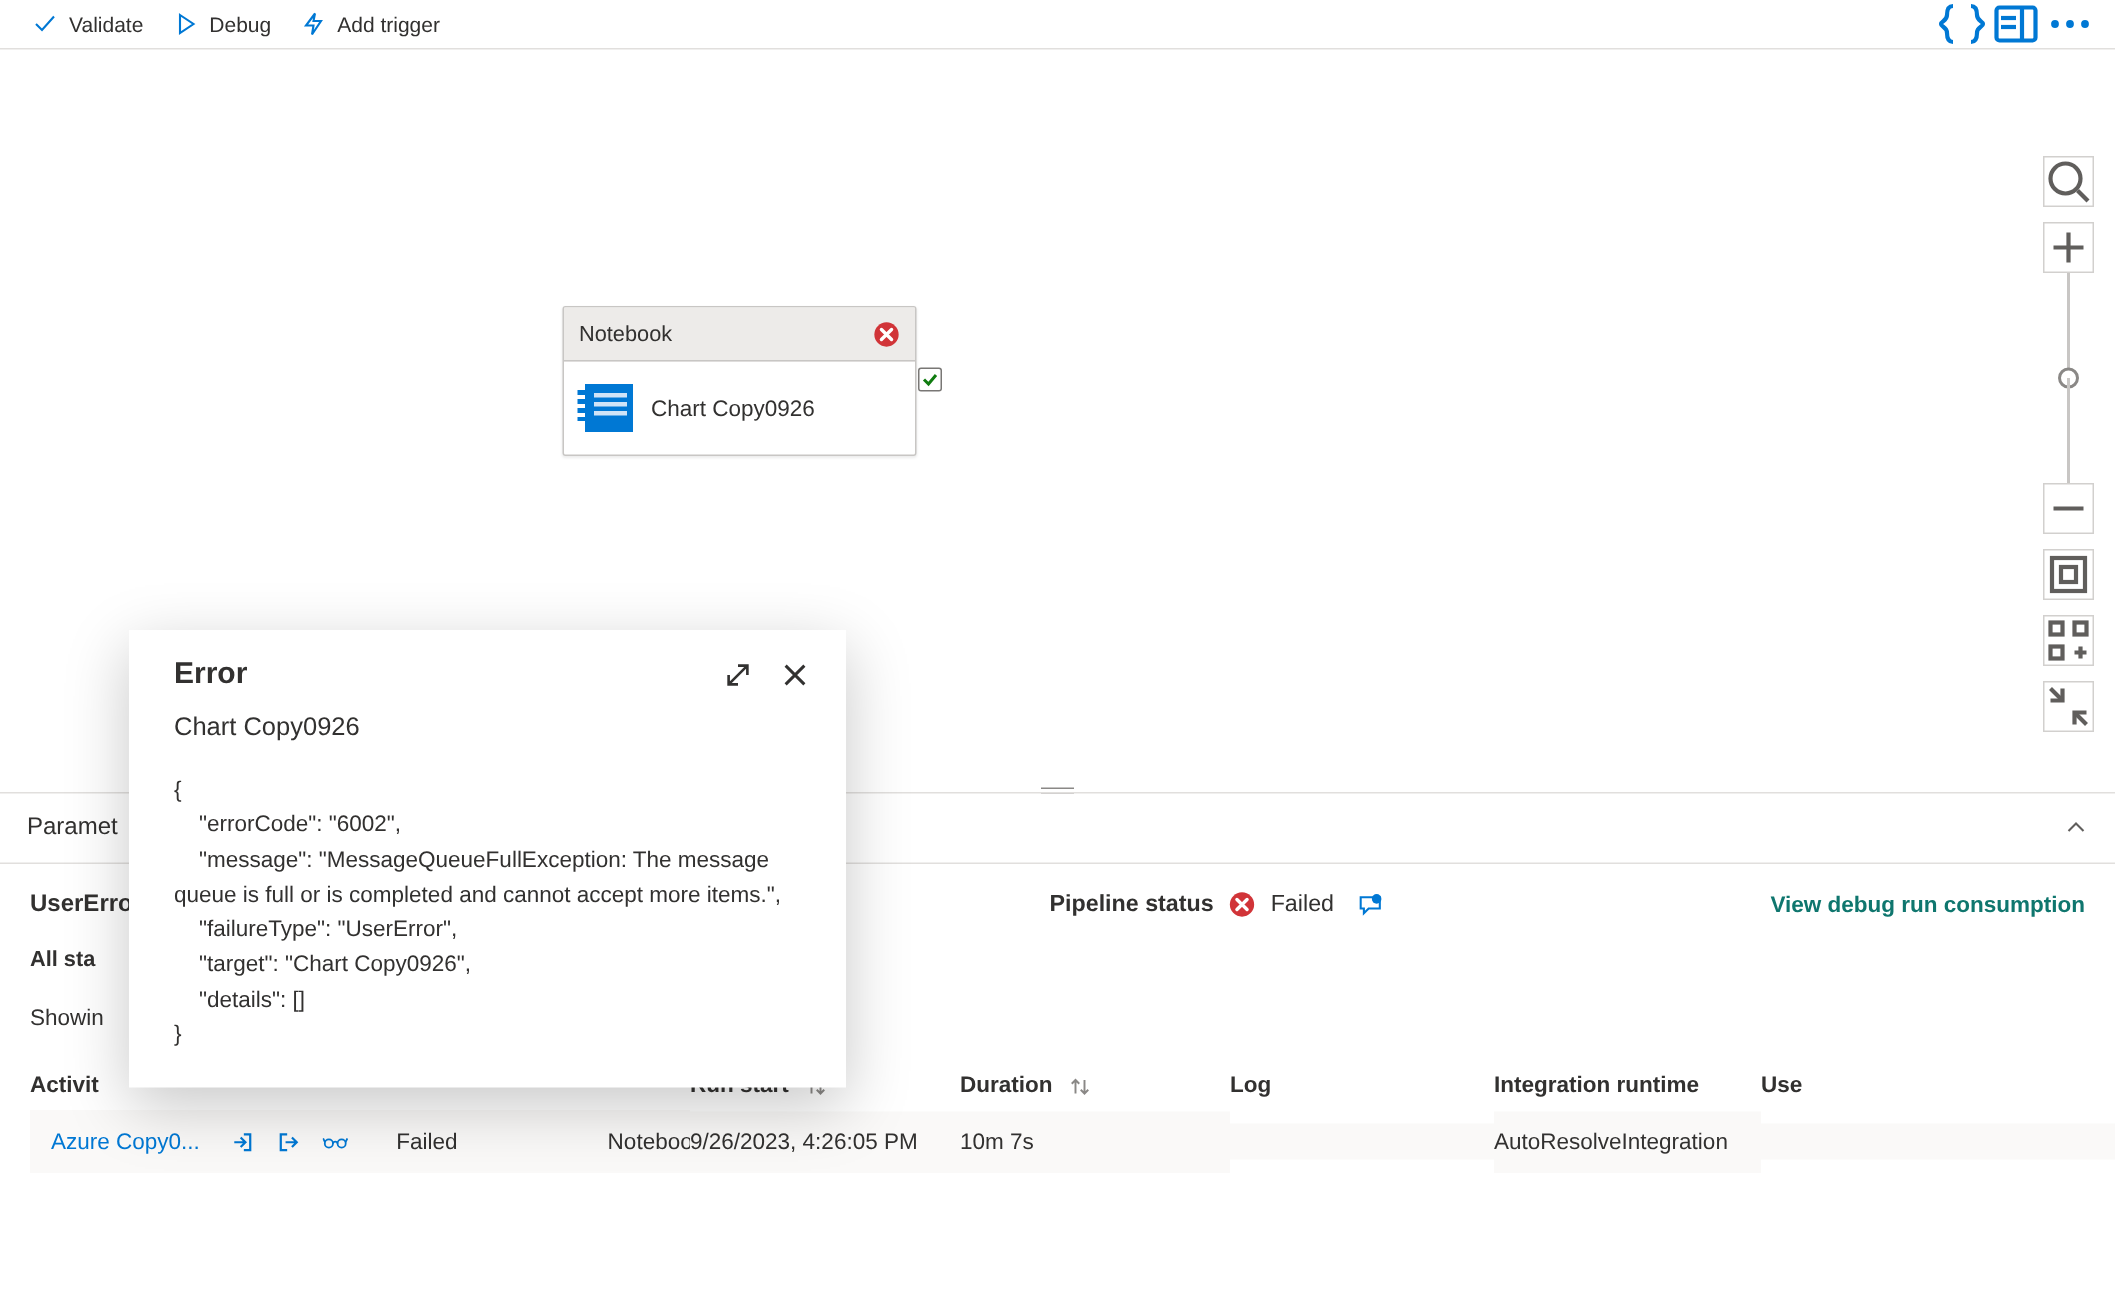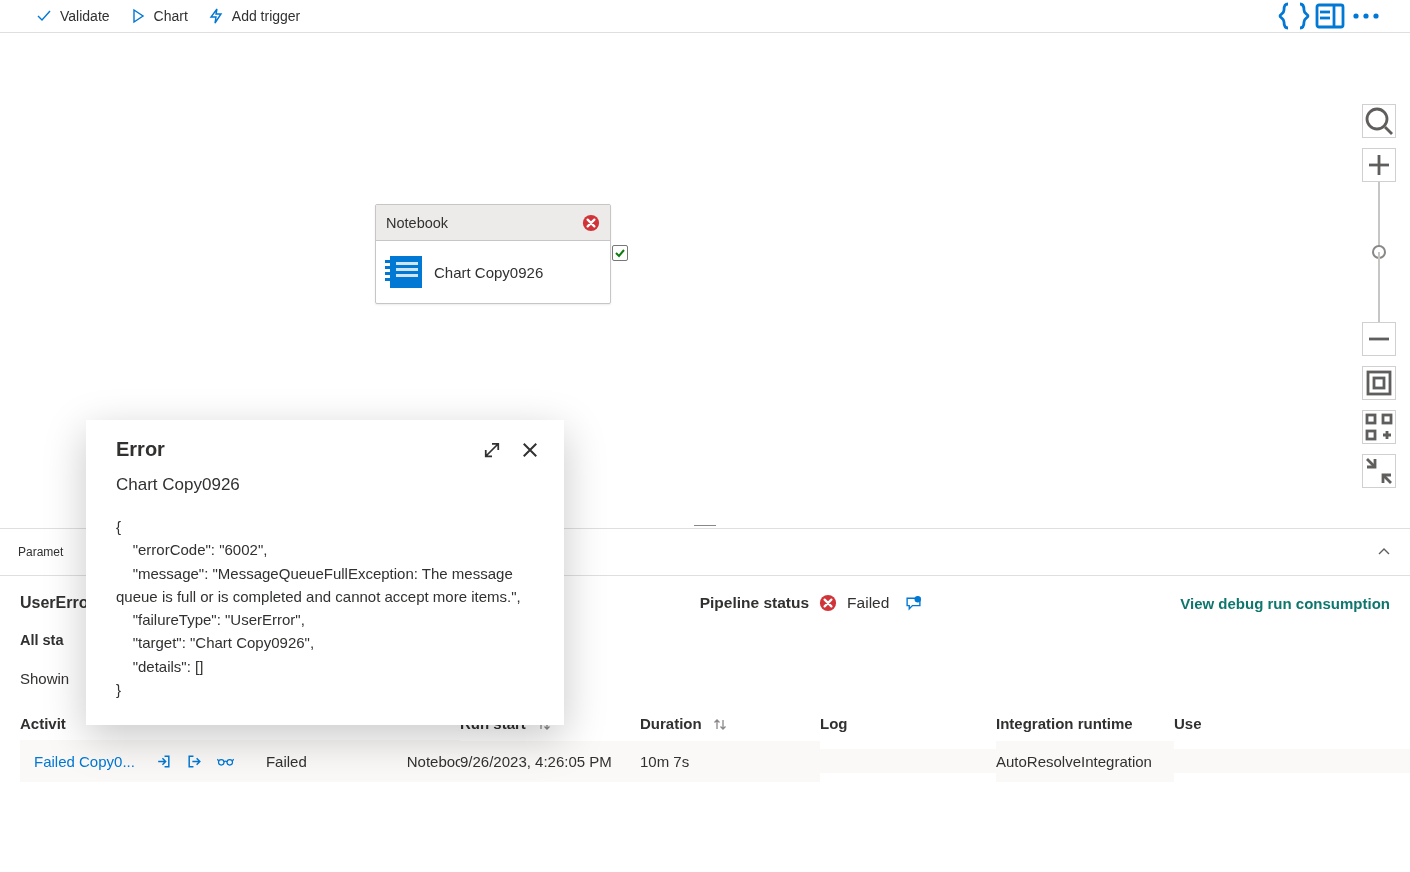--- a/index.html
+++ b/index.html
@@ -1,19 +1,19 @@
 <!DOCTYPE html>
 <html><head>
 <meta charset="utf-8">
 <style>
   * { box-sizing: border-box; margin: 0; padding: 0; }
   body { font-family: "Segoe UI", -apple-system, sans-serif; font-size: 14px; color: #323130; background: #fff; width: 1410px; height: 872px; position: relative; overflow: hidden; }
 
   
-  .toolbar { height: 33px; display: flex; align-items: center; padding: 0 28px; border-bottom: 1px solid #e1dfdd; }
+  .toolbar { height: 33px; display: flex; align-items: center; padding: 0 14px; border-bottom: 1px solid #e1dfdd; }
   .toolbar .tb-left { display: flex; align-items: center; gap: 4px; }
   .tb-btn { display: flex; align-items: center; gap: 8px; height: 32px; padding: 0 8px; border-radius: 2px; cursor: pointer; }
   .tb-btn svg { width: 16px; height: 16px; }
   .tb-right { margin-left: auto; display: flex; align-items: center; gap: 4px; }
   .tb-iconbtn { width: 32px; height: 32px; display: flex; align-items: center; justify-content: center; cursor: pointer; border-radius: 2px; color: #0078d4; }
 
   
   .canvas { position: absolute; top: 44px; left: 0; right: 0; height: 484px; background: #fff; }
   .canvas-grip { position: absolute; left: 50%; transform: translateX(-50%); bottom: -1px; width: 22px; height: 4px; border-top: 1px solid #8a8886; border-bottom: 1px solid #8a8886; }
 
@@ -34,21 +34,21 @@
   .canvas-tools { position: absolute; right: 14px; top: 60px; display: flex; flex-direction: column; align-items: center; }
   .ct-btn { width: 34px; height: 34px; border: 1px solid #d2d0ce; background: #fff; display:flex; align-items:center; justify-content:center; cursor:pointer; color:#605e5c; }
   .zoom-track { width: 2px; background:#c8c6c4; margin: 0 0 0 0; position:relative; }
   .zoom-seg-top { height: 70px; }
   .zoom-seg-bottom { height: 70px; }
   .zoom-thumb { width: 14px; height: 14px; border-radius: 50%; border: 2px solid #8a8886; background:#fff; position: relative; margin: -7px 0; }
   .ct-sep { height: 10px; }
 
   
   .tabs-bar { position: absolute; top: 528px; left: 0; right: 0; height: 48px; border-top: 1px solid #e1dfdd; border-bottom: 1px solid #e1dfdd; display:flex; align-items:center; padding: 0 18px; }
-  .tabs-bar .tab { font-size: 12px; color:#323130; }
+  .tabs-bar .tab { font-size: 16px; color:#323130; }
   .tabs-bar .chev { margin-left:auto; cursor:pointer; color:#605e5c; }
 
   
   .output { position: absolute; top: 576px; left: 0; right: 0; bottom: 0; background:#fff; padding: 18px 20px 0 20px; }
   .output-header-row { display:flex; align-items:center; }
   .output-title { font-weight:600; font-size:16px; }
   .status-block { display:flex; align-items:center; gap: 10px; margin-left: 605px; }
   .status-label { font-weight:600; font-size:15.5px; }
   .status-icon { width:18px; height:18px; }
   .status-text { font-size:15.5px; }
@@ -93,21 +93,21 @@
     <div class="tb-btn">
       <svg viewBox="0 0 16 16" fill="none" stroke="#0078d4" stroke-width="1.4">
           <path d="M2 8 L6 12 L14 3"></path>
         </svg>
       <span>Validate</span>
     </div>
     <div class="tb-btn">
       <svg viewBox="0 0 16 16" fill="none" stroke="#0078d4" stroke-width="1.4">
           <path d="M4 2 L13 8 L4 14 Z"></path>
         </svg>
-      <span>Chart</span>
+      <span>Debug</span>
     </div>
     <div class="tb-btn">
       <svg viewBox="0 0 16 16" fill="none" stroke="#0078d4" stroke-width="1.4">
           <path d="M9 1 L3 9 H8 L7 15 L13 6 H8 Z"></path>
         </svg>
       <span>Add trigger</span>
     </div>
   </div>
   <div class="tb-right">
     <div class="tb-iconbtn">
@@ -256,21 +256,21 @@
     <div class="th">
         <span>Integration runtime</span>
       </div>
     <div class="th">
         <span>Use</span>
       </div>
     <div></div>
 
     <div class="trow">
       <div class="td" style="padding-left:14px;gap:6px">
-        <span class="actname">Failed Copy0...</span>
+        <span class="actname">Azure Copy0...</span>
         <div class="act-actions">
           <svg viewBox="0 0 16 16" fill="none" stroke="currentColor" stroke-width="1.4">
               <path d="M9 3 H13 V13 H9 M3 8 H10 M7 5 L10 8 L7 11"></path>
             </svg>
           <svg viewBox="0 0 16 16" fill="none" stroke="currentColor" stroke-width="1.4">
               <path d="M7 3 H3 V13 H7 M6 8 H13 M10 5 L13 8 L10 11"></path>
             </svg>
           <svg viewBox="0 0 20 12" fill="none" stroke="currentColor" stroke-width="1.4">
               <circle cx="5" cy="7" r="3.2"></circle>
               <circle cx="15" cy="7" r="3.2"></circle>

